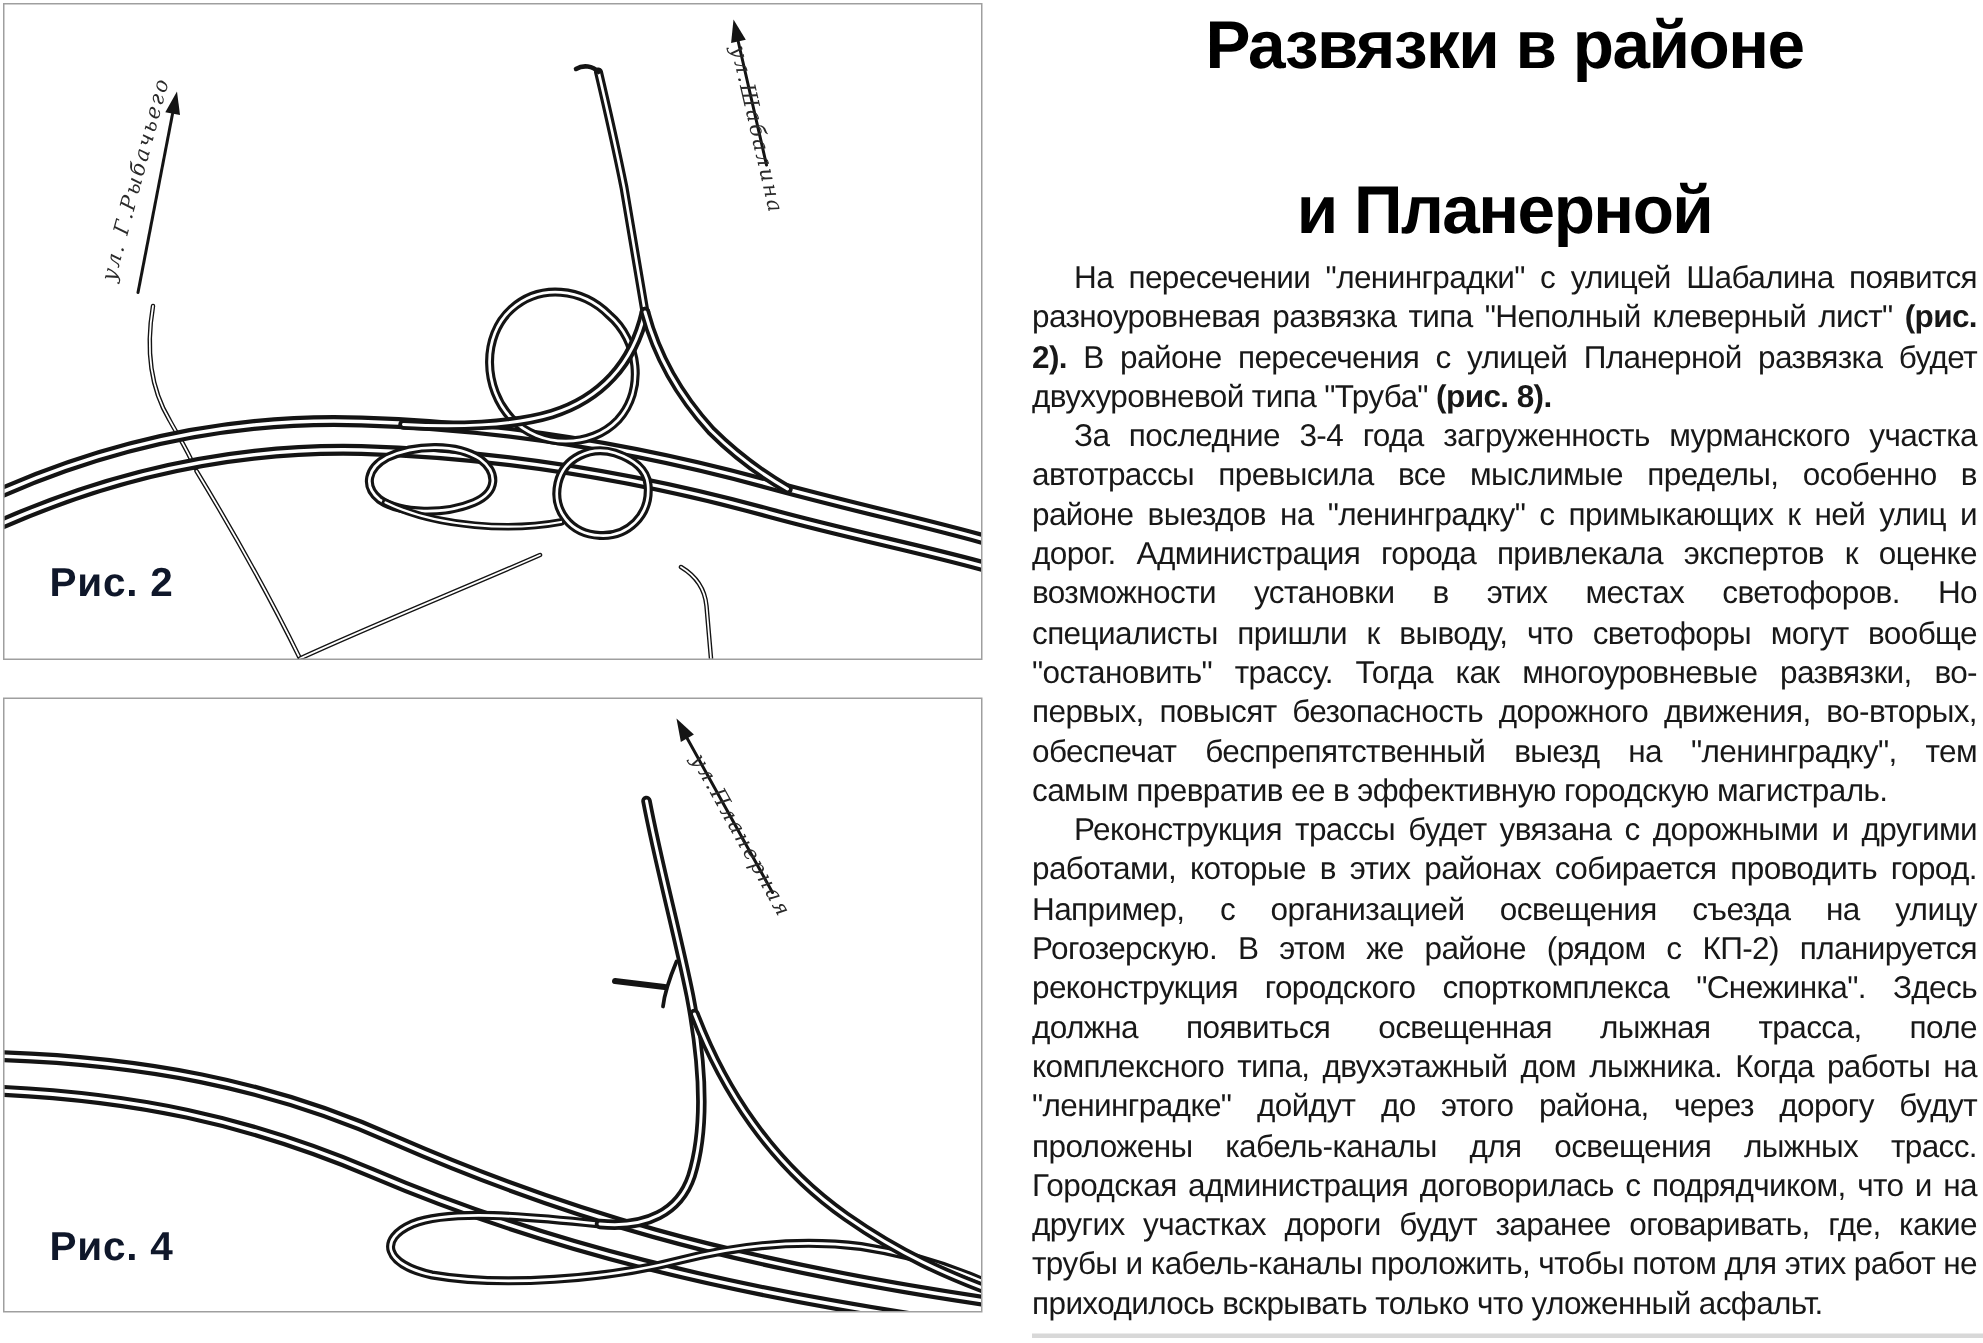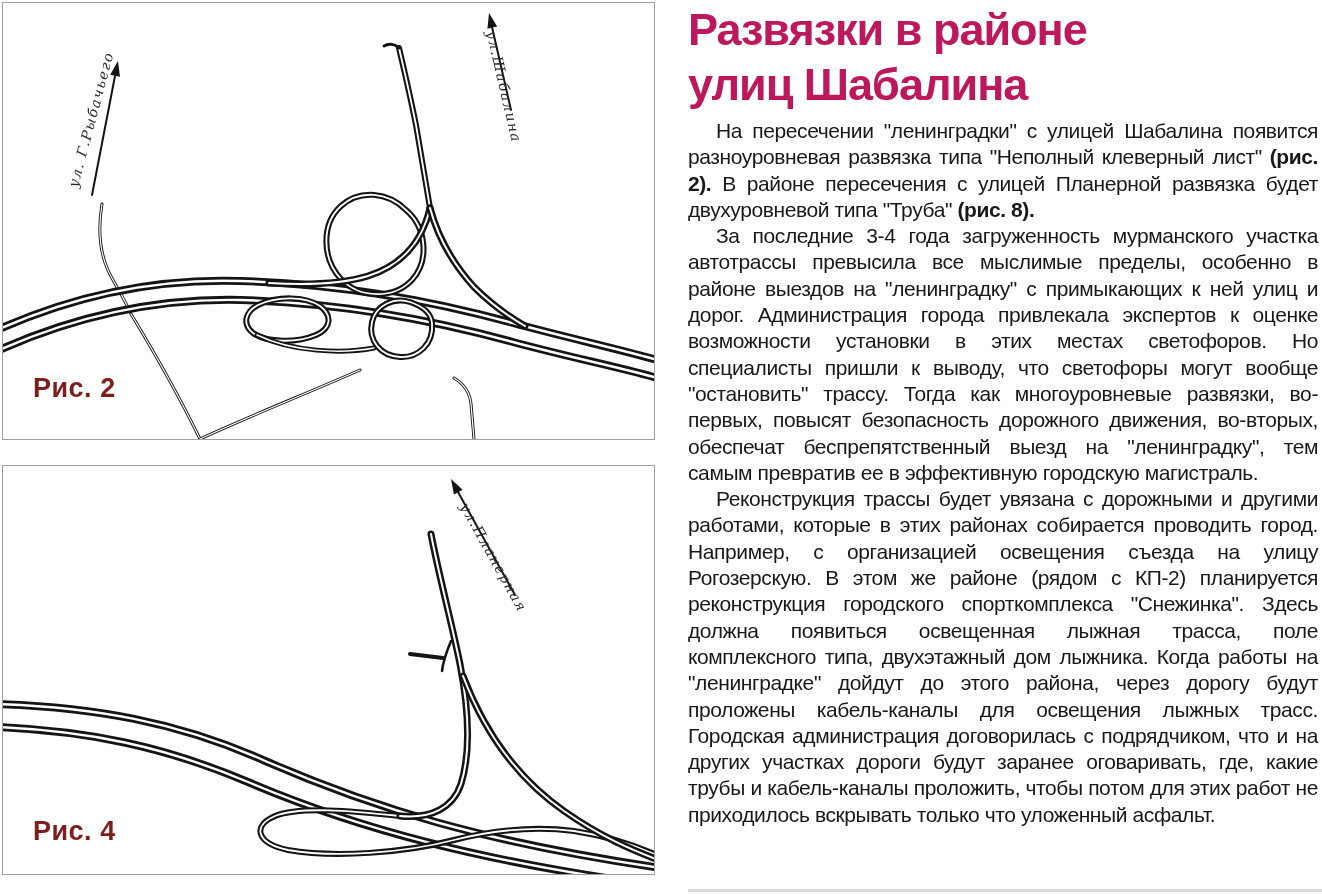--- a/index.html
+++ b/index.html
@@ -10,39 +10,39 @@
   
   .fig {
     position:absolute; left:2px; margin:0; background:#ffffff;
     border:1px solid #9f9f9f; box-sizing:border-box;
   }
   #fig2 { top:2px;   width:653px; height:438px; }
   #fig3 { top:465px; width:653px; height:410px; }
   .fig svg { position:absolute; left:0; top:0; }
   .fig-caption {
     position:absolute; left:30px; font-weight:bold; font-size:27px;
-    letter-spacing:0.5px; color:#7f1d1d;
+    letter-spacing:0.5px; color:#0f172a;
   }
   #fig2 .fig-caption { top:370px; }
   #fig3 .fig-caption { top:350px; }
   .street-label {
     position:absolute; white-space:nowrap;
     font-family:"DejaVu Serif", serif; font-style:italic;
     font-size:14px; letter-spacing:1.5px; color:#2a2a2a;
     transform-origin:0 0;
   }
   .lbl-rybachego  { left:62px;  top:182px; transform:rotate(-75deg); }
   .lbl-shabalina  { left:496px; top:26px;  transform:rotate(77deg);  }
   .lbl-planernaya { left:468px; top:34px;  transform:rotate(61deg);  }
   
   .article { position:absolute; left:688px; top:0; width:630px; }
   .article h1 {
-    margin:2px 0 6px 0; 
+    margin:2px 0 6px 0; text-align:center;
     font-size:45px; line-height:55px; font-weight:bold; letter-spacing:-1px;
-    color:#be185d;
+    color:#000000;
   }
   .article p {
     margin:0; text-indent:28px; text-align:justify;
     font-size:21px; line-height:26.3px; letter-spacing:-0.4px; color:#181818;
   }
   .b { font-weight:bold; }
   .bottom-rule {
     position:absolute; left:688px; right:0; top:889px; height:3px;
     background:#d8d8d8;
   }
@@ -142,21 +142,22 @@
         <polygon class="ah" points="448,13 459.6,23.7 450.9,28.6"></polygon>
       </g>
     </svg>
     <div class="street-label lbl-planernaya">ул.Планерная</div>
     <figcaption class="fig-caption">Рис. 4</figcaption>
   </figure>
 
   <div class="article">
     <h1>
       <span>Развязки в районе</span><br>
-      <span>улиц Шабалина</span><br>
+      <br>
+      <span>и Планерной</span>
     </h1>
     <div>
       <p><span>На пересечении "ленинградки" с улицей Шабалина появится разноуровневая развязка типа "Неполный клеверный лист" </span><span class="b">(рис. 2).</span><span> В районе пересечения с улицей Планерной развязка будет двухуровневой типа "Труба" </span><span class="b">(рис. 8).</span></p>
       <p><span>За последние 3-4 года загруженность мурманского участка автотрассы превысила все мыслимые пределы, особенно в районе выездов на "ленинградку" с примыкающих к ней улиц и дорог. Администрация города привлекала экспертов к оценке возможности установки в этих местах светофоров. Но специалисты пришли к выводу, что светофоры могут вообще "остановить" трассу. Тогда как многоуровневые развязки, во-первых, повысят безопасность дорожного движения, во-вторых, обеспечат беспрепятственный выезд на "ленинградку", тем самым превратив ее в эффективную городскую магистраль.</span></p>
       <p><span>Реконструкция трассы будет увязана с дорожными и другими работами, которые в этих районах собирается проводить город. Например, с организацией освещения съезда на улицу Рогозерскую. В этом же районе (рядом с КП-2) планируется реконструкция городского спорткомплекса "Снежинка". Здесь должна появиться освещенная лыжная трасса, поле комплексного типа, двухэтажный дом лыжника. Когда работы на "ленинградке" дойдут до этого района, через дорогу будут проложены кабель-каналы для освещения лыжных трасс. Городская администрация договорилась с подрядчиком, что и на других участках дороги будут заранее оговаривать, где, какие трубы и кабель-каналы проложить, чтобы потом для этих работ не приходилось вскрывать только что уложенный асфальт.</span></p>
     </div>
   </div>
 
   <div class="bottom-rule"></div>
 </div>

